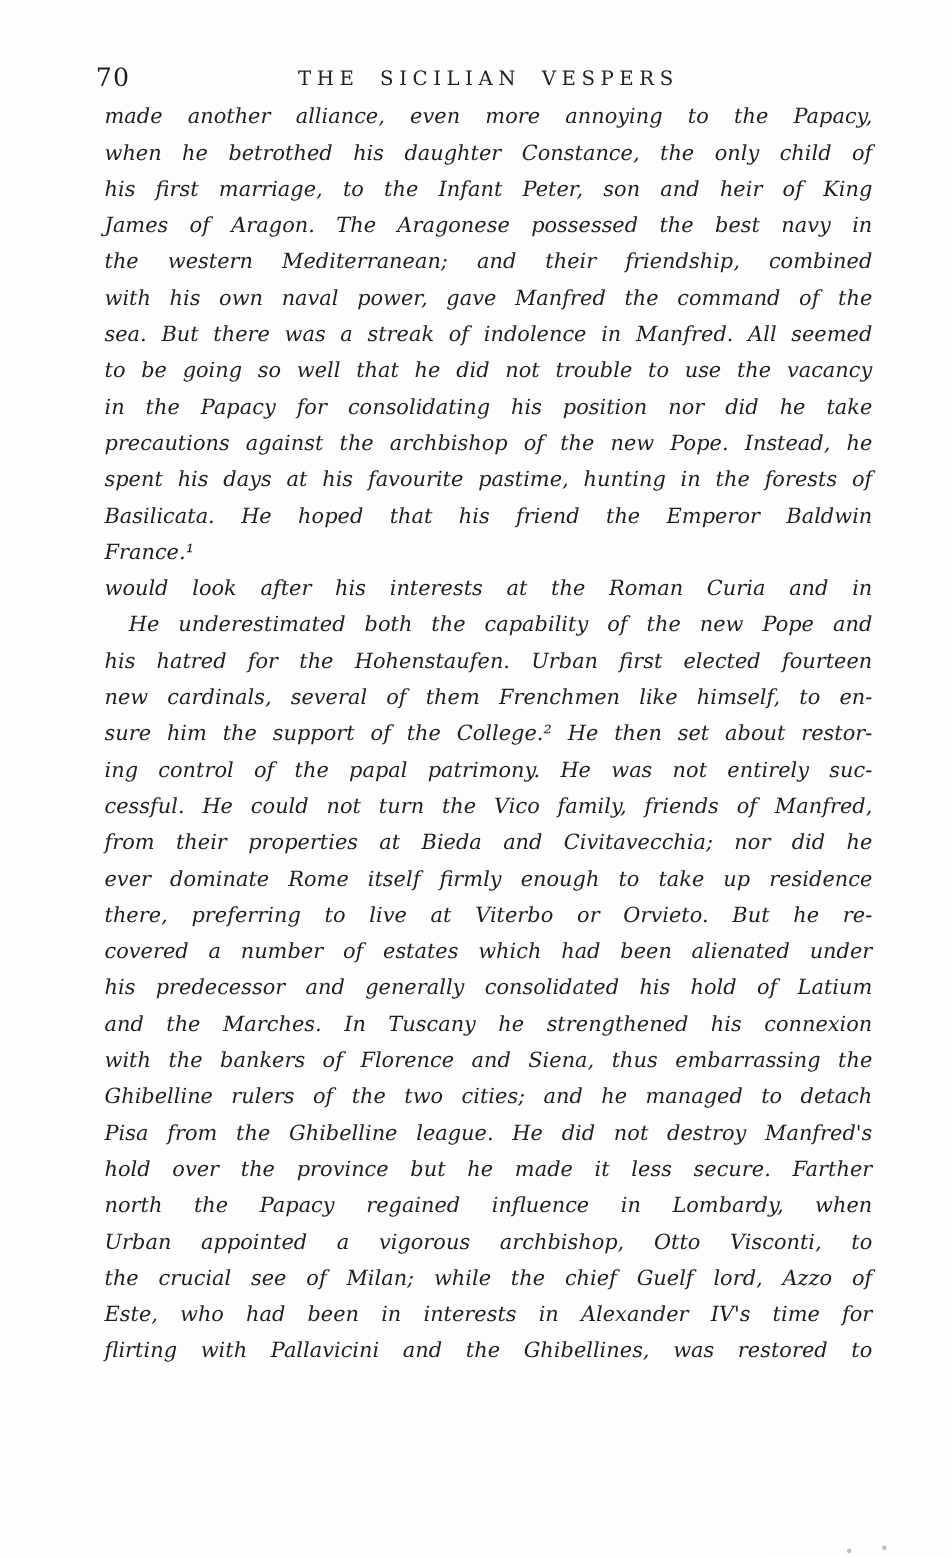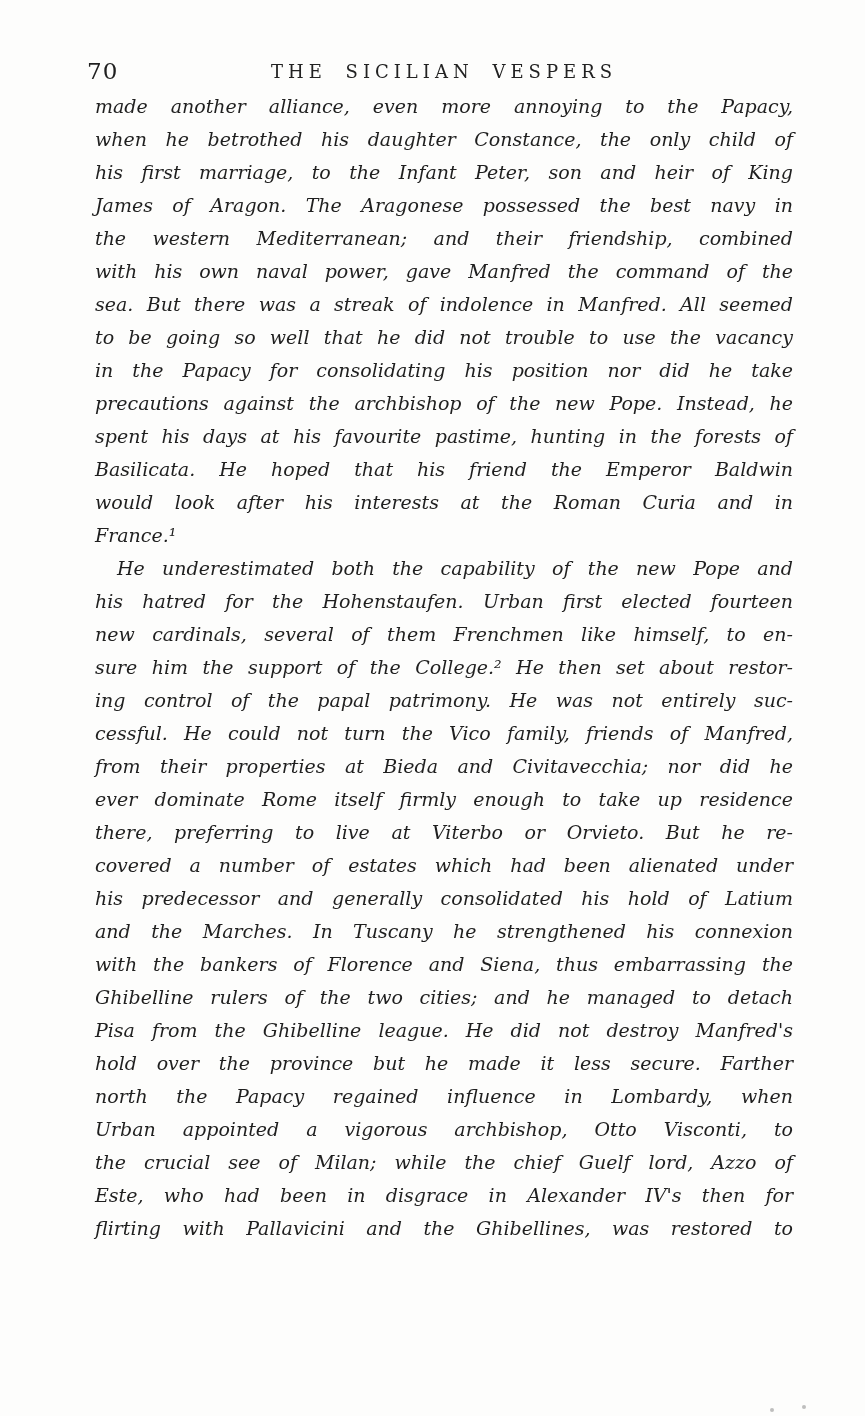--- a/index.html
+++ b/index.html
@@ -85,22 +85,22 @@
           <div class="line">his first marriage, to the Infant Peter, son and heir of King</div>
           <div class="line">James of Aragon. The Aragonese possessed the best navy in</div>
           <div class="line">the western Mediterranean; and their friendship, combined</div>
           <div class="line">with his own naval power, gave Manfred the command of the</div>
           <div class="line">sea. But there was a streak of indolence in Manfred. All seemed</div>
           <div class="line">to be going so well that he did not trouble to use the vacancy</div>
           <div class="line">in the Papacy for consolidating his position nor did he take</div>
           <div class="line">precautions against the archbishop of the new Pope. Instead, he</div>
           <div class="line">spent his days at his favourite pastime, hunting in the forests of</div>
           <div class="line">Basilicata. He hoped that his friend the Emperor Baldwin</div>
+          <div class="line last-line">France.¹</div>
           <div class="line">would look after his interests at the Roman Curia and in</div>
-          <div class="line last-line">France.¹</div>
         </div>
         <div class="paragraph">
           <div class="line indent">He underestimated both the capability of the new Pope and</div>
           <div class="line">his hatred for the Hohenstaufen. Urban first elected fourteen</div>
           <div class="line">new cardinals, several of them Frenchmen like himself, to en-</div>
           <div class="line">sure him the support of the College.² He then set about restor-</div>
           <div class="line">ing control of the papal patrimony. He was not entirely suc-</div>
           <div class="line">cessful. He could not turn the Vico family, friends of Manfred,</div>
           <div class="line">from their properties at Bieda and Civitavecchia; nor did he</div>
           <div class="line">ever dominate Rome itself firmly enough to take up residence</div>
@@ -108,20 +108,20 @@
           <div class="line">covered a number of estates which had been alienated under</div>
           <div class="line">his predecessor and generally consolidated his hold of Latium</div>
           <div class="line">and the Marches. In Tuscany he strengthened his connexion</div>
           <div class="line">with the bankers of Florence and Siena, thus embarrassing the</div>
           <div class="line">Ghibelline rulers of the two cities; and he managed to detach</div>
           <div class="line">Pisa from the Ghibelline league. He did not destroy Manfred's</div>
           <div class="line">hold over the province but he made it less secure. Farther</div>
           <div class="line">north the Papacy regained influence in Lombardy, when</div>
           <div class="line">Urban appointed a vigorous archbishop, Otto Visconti, to</div>
           <div class="line">the crucial see of Milan; while the chief Guelf lord, Azzo of</div>
-          <div class="line">Este, who had been in disgrace in Alexander IV's then for</div>
+          <div class="line">Este, who had been in interests in Alexander IV's time for</div>
           <div class="line">flirting with Pallavicini and the Ghibellines, was restored to</div>
         </div>
       </div>
   </div>
   <div class="speck s1"></div>
   <div class="speck s2"></div>
 </div>
 
 </body></html>

